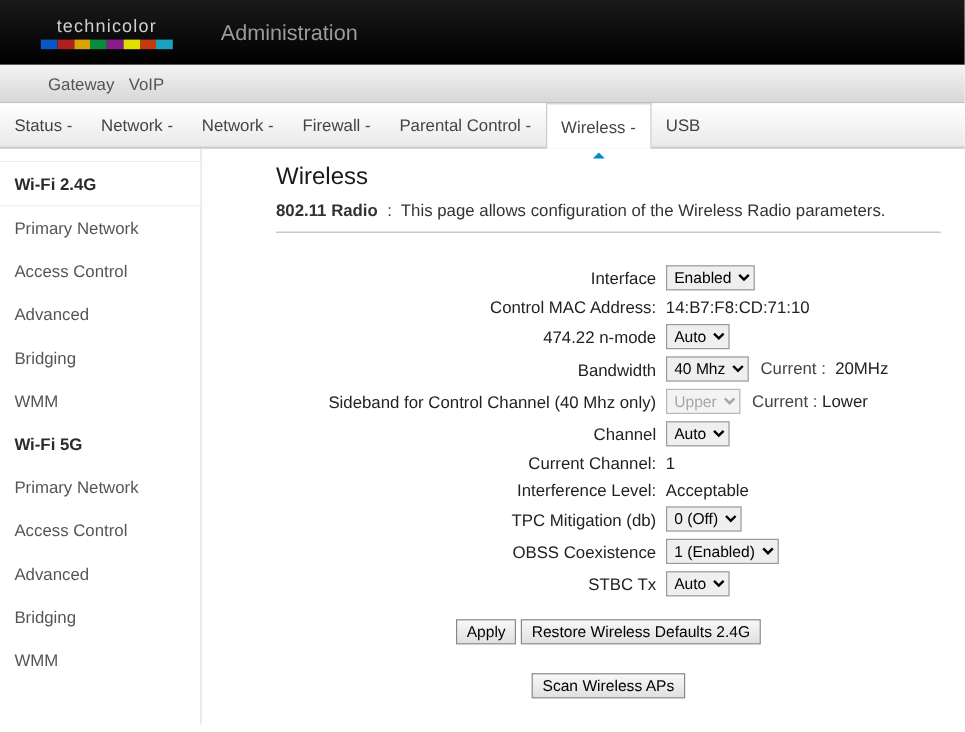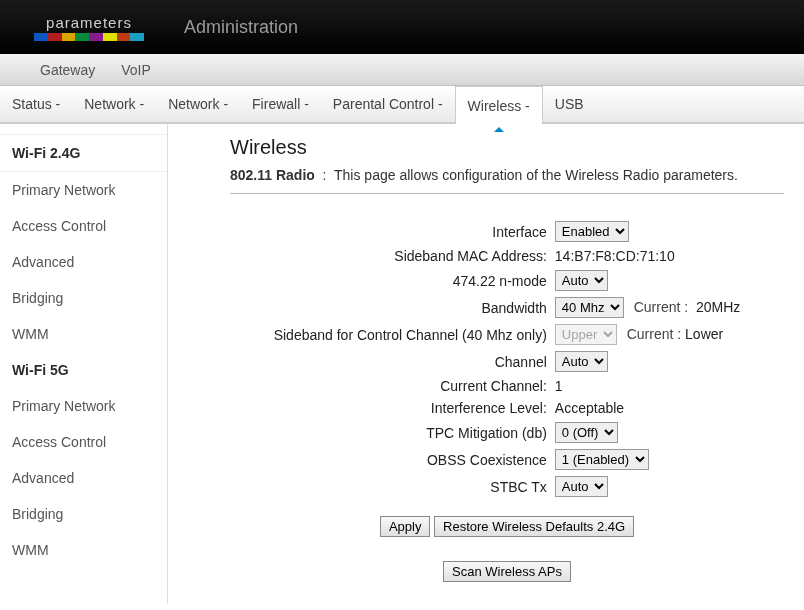--- a/index.html
+++ b/index.html
@@ -26,21 +26,21 @@
   .lb0{background:#0a57c2}.lb1{background:#b02020}.lb2{background:#d8a400}.lb3{background:#078a3e}.lb4{background:#8a1b8a}.lb5{background:#e0e000}.lb6{background:#c23a10}.lb7{background:#1aa0c0}
   .admin-title { color:#9a9a9a; font-size:18px; }
 
   
   .subnav {
     background: linear-gradient(#f4f4f4, #d7d7d7);
     height: 32px;
     border-bottom: 1px solid #bfbfbf;
     display:flex; align-items:center;
     padding-left: 40px;
-    gap: 26px;
+    gap: 12px;
     font-size:14px; color:#555;
   }
   .subnav a { color:#555; text-decoration:none; cursor:pointer; }
   
   
   .menubar {
     height: 38px;
     background: linear-gradient(#fff, #eaeaea);
     border-bottom: 2px solid #ccc;
     display:flex; align-items:stretch;
@@ -128,21 +128,21 @@
     padding: 2px 8px;
     cursor:pointer;
   }
   .curr { color:#444; padding-left:6px;}
 </style>
 </head>
 <body>
 
 <div class="topbar">
   <div class="logo-wrap">
-    <div class="logo-text">parameters</div>
+    <div class="logo-text">technicolor</div>
     <div class="logo-bars">
       <span class="lb0"></span>
         <span class="lb1"></span>
         <span class="lb2"></span>
         <span class="lb3"></span>
         <span class="lb4"></span>
         <span class="lb5"></span>
         <span class="lb6"></span>
         <span class="lb7"></span>
     </div>
@@ -209,21 +209,21 @@
       <tbody>
           <tr>
         <td class="lbl">Interface</td>
         <td class="val">
           <select>
             <option>Enabled</option>
           </select>
         </td>
       </tr>
       <tr>
-        <td class="lbl">Sideband MAC Address:</td>
+        <td class="lbl">Control MAC Address:</td>
         <td class="val">14:B7:F8:CD:71:10</td>
       </tr>
       <tr>
         <td class="lbl">474.22 n-mode</td>
         <td class="val">
           <select>
             <option>Auto</option>
           </select>
         </td>
       </tr>

